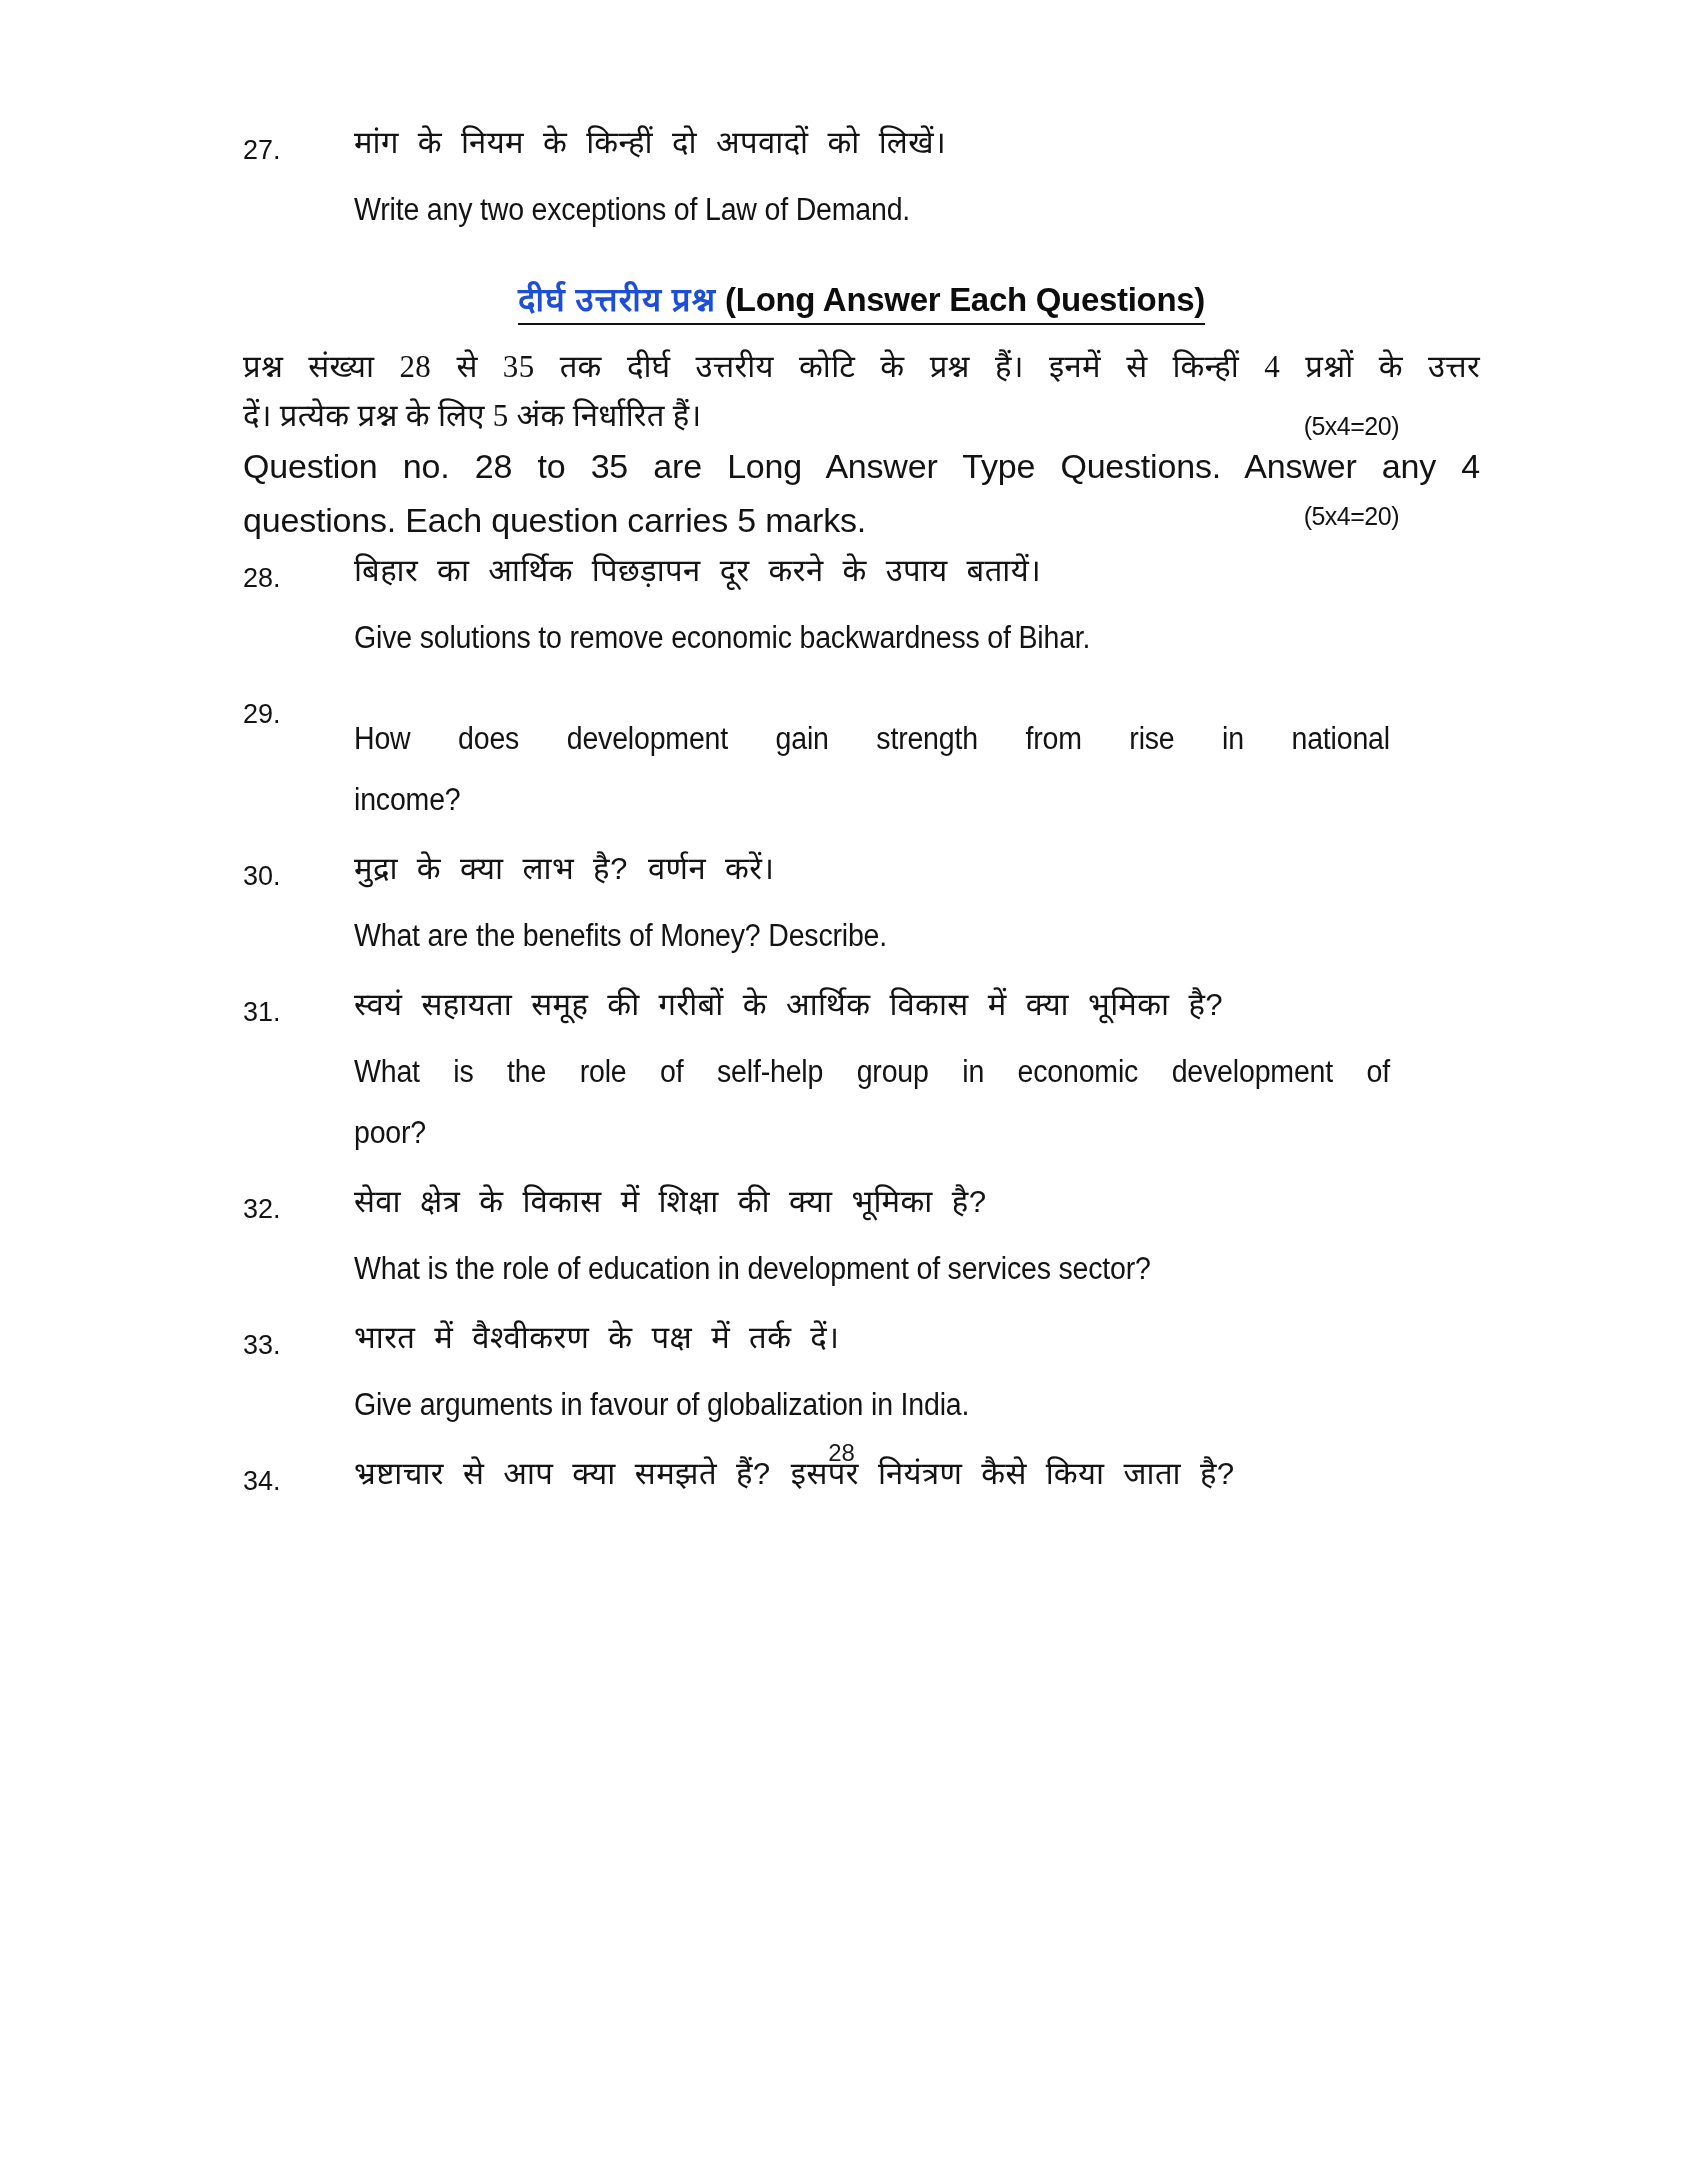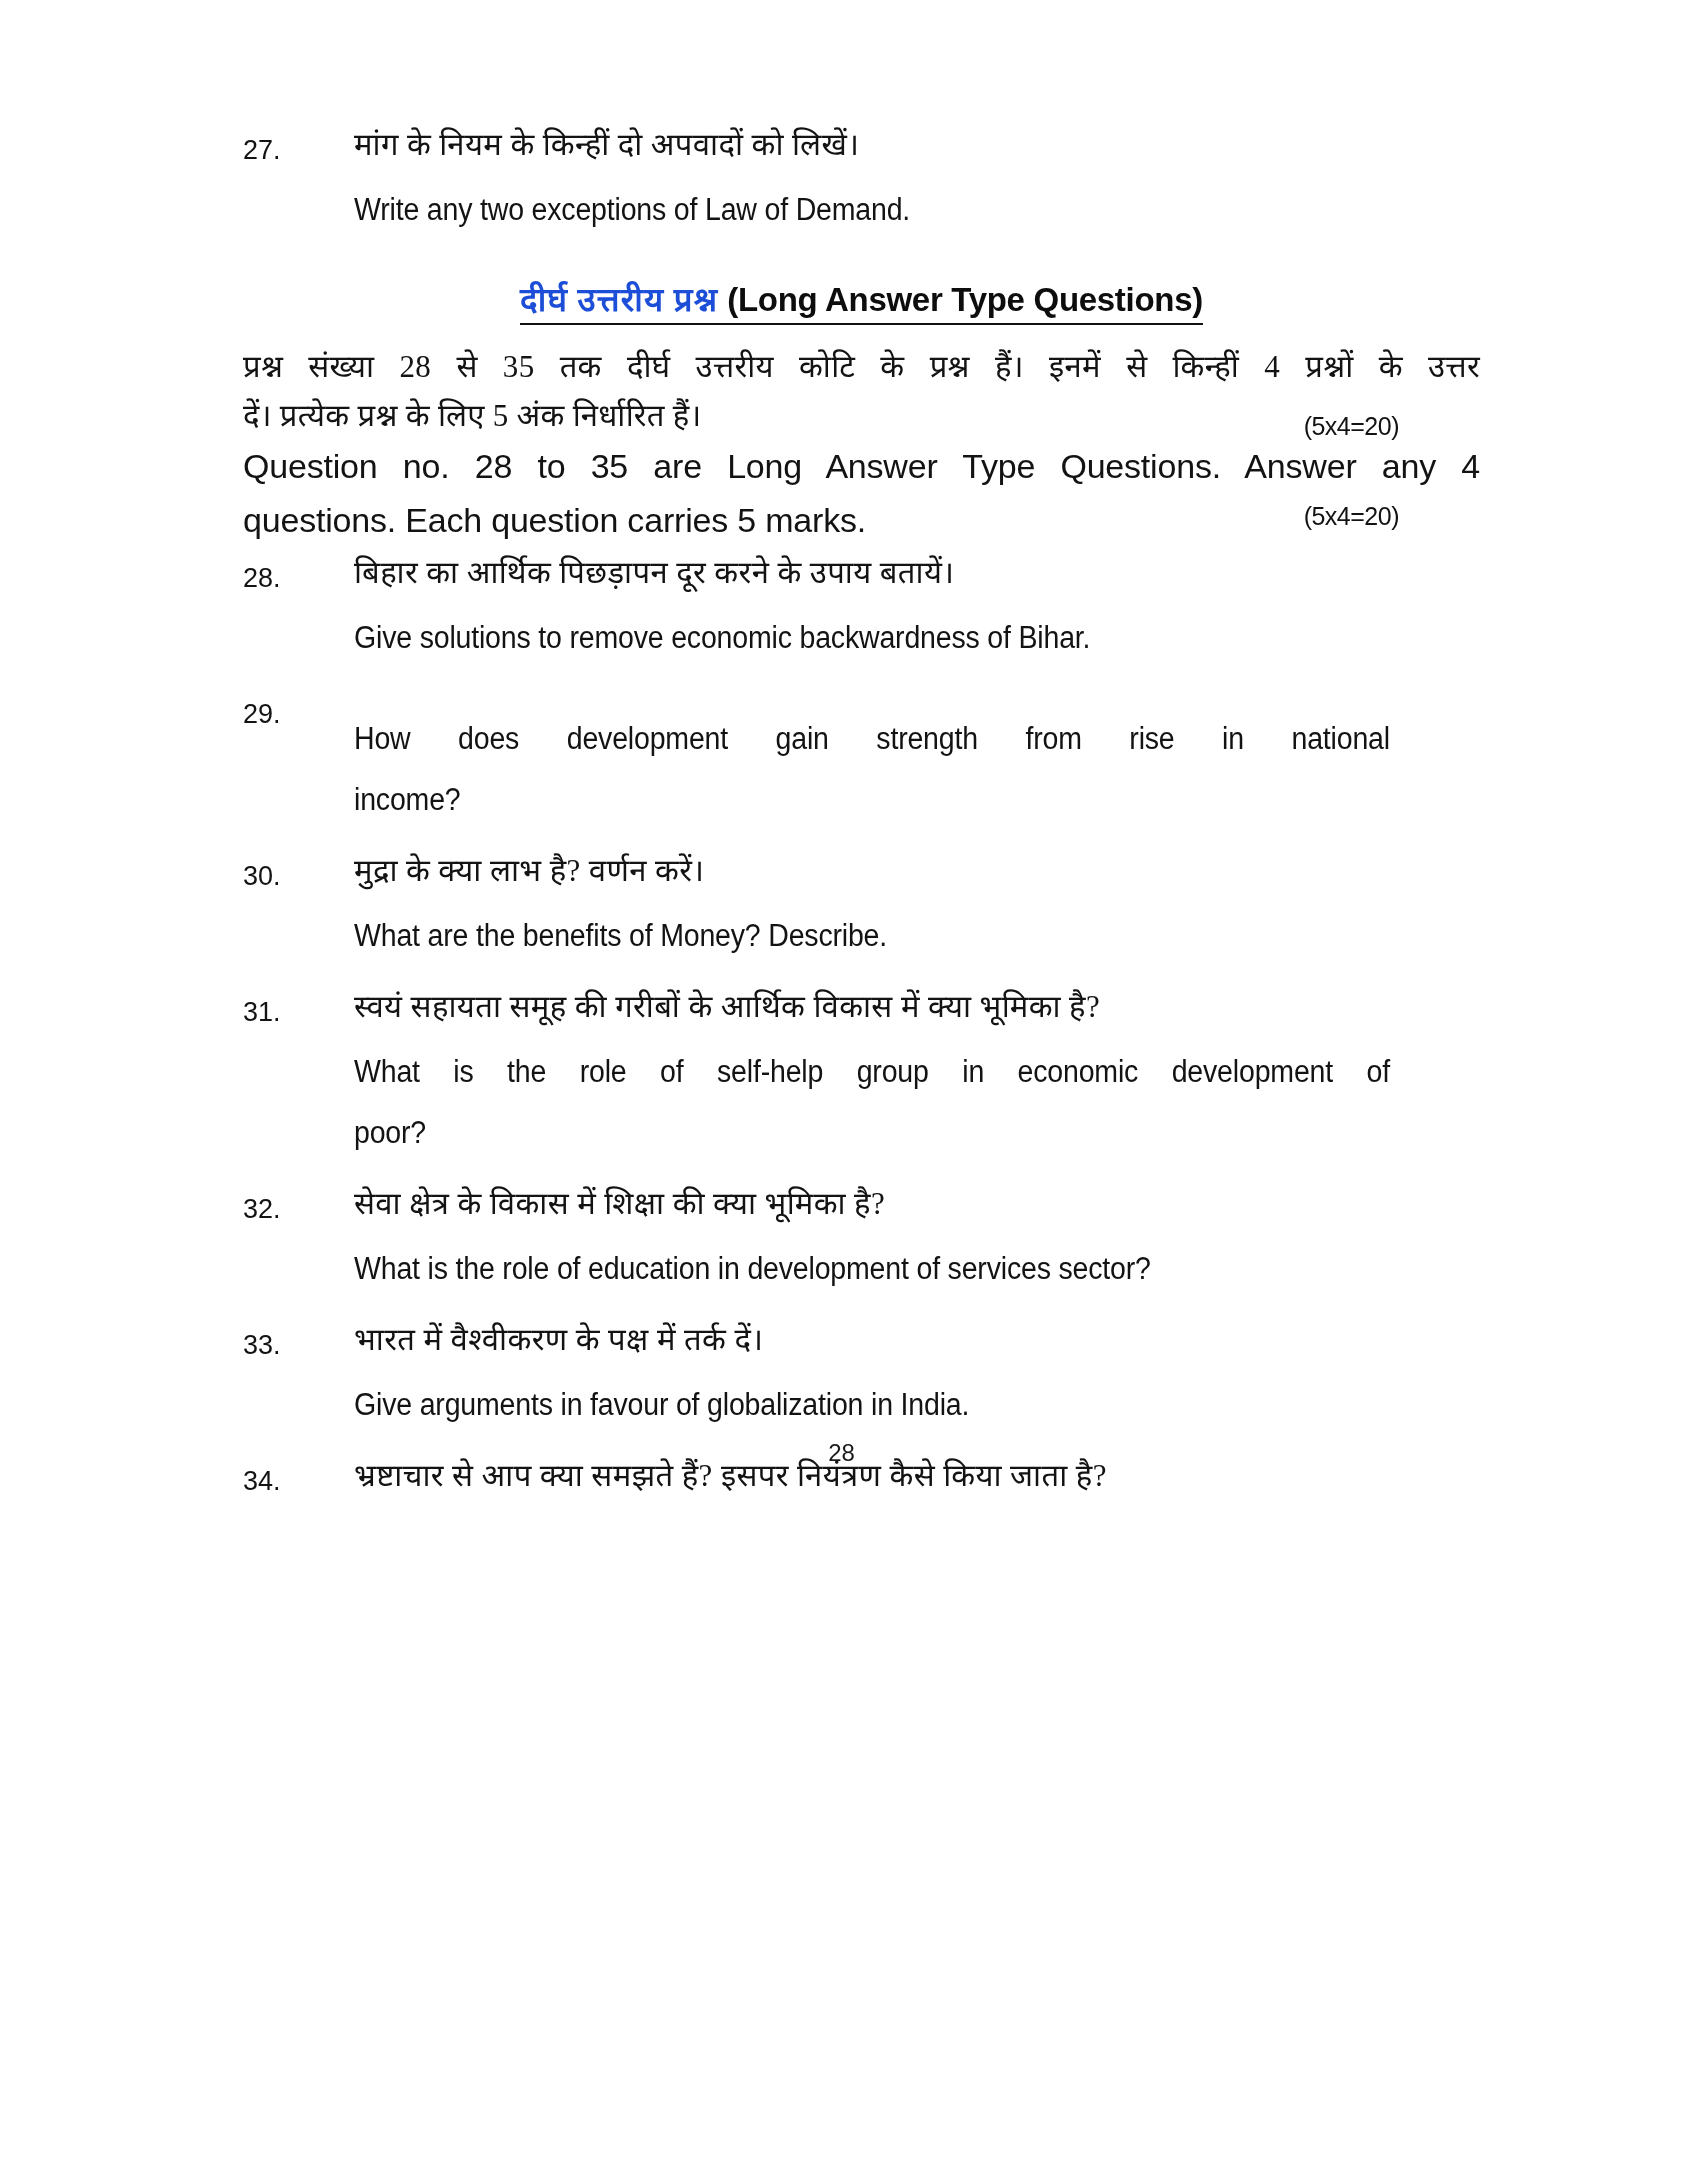--- a/index.html
+++ b/index.html
@@ -19,21 +19,21 @@
     position: relative;
     width: 1683px;
     height: 1649px;
     background: #ffffff;
     box-sizing: border-box;
     padding: 129px 203px 0 243px;
   }
 
   
   .hi {
-    font-family: Liberation Serif, serif;
+    font-family: Liberation Mono, monospace;
     font-size: 31px;
     line-height: 1.0;
     letter-spacing: 0.4px;
     color: #131313;
   }
   .en {
     font-family: "Liberation Sans", sans-serif;
     font-size: 31px;
     line-height: 1.0;
     letter-spacing: -0.2px;
@@ -154,21 +154,21 @@
 
   <div class="qrow">
     <div class="qnum">27.</div>
     <div class="qbody">
       <div class="hi line-hi">मांग के नियम के किन्हीं दो अपवादों को लिखें।</div>
       <div class="en line-en">Write any two exceptions of Law of Demand.</div>
     </div>
   </div>
 
   <div class="section-heading">
-    <span class="inner"><span class="hi-bold">दीर्घ उत्तरीय प्रश्न</span><span class="en-bold">&nbsp;</span><span class="en-bold">(Long Answer Type Questions)</span></span>
+    <span class="inner"><span class="hi-bold">दीर्घ उत्तरीय प्रश्न</span><span class="en-bold">&nbsp;</span><span class="en-bold">(Long Answer Each Questions)</span></span>
   </div>
 
   <div class="instr">
     <div class="instr-hi">
       <span class="ln j">प्रश्न संख्या 28 से 35 तक दीर्घ उत्तरीय कोटि के प्रश्न हैं। इनमें से किन्हीं 4 प्रश्नों के उत्तर</span>
       <span class="ln">दें। प्रत्येक प्रश्न के लिए 5 अंक निर्धारित हैं।</span>
     </div>
     <span class="marks marks-hi">(5x4=20)</span>
   </div>
 

